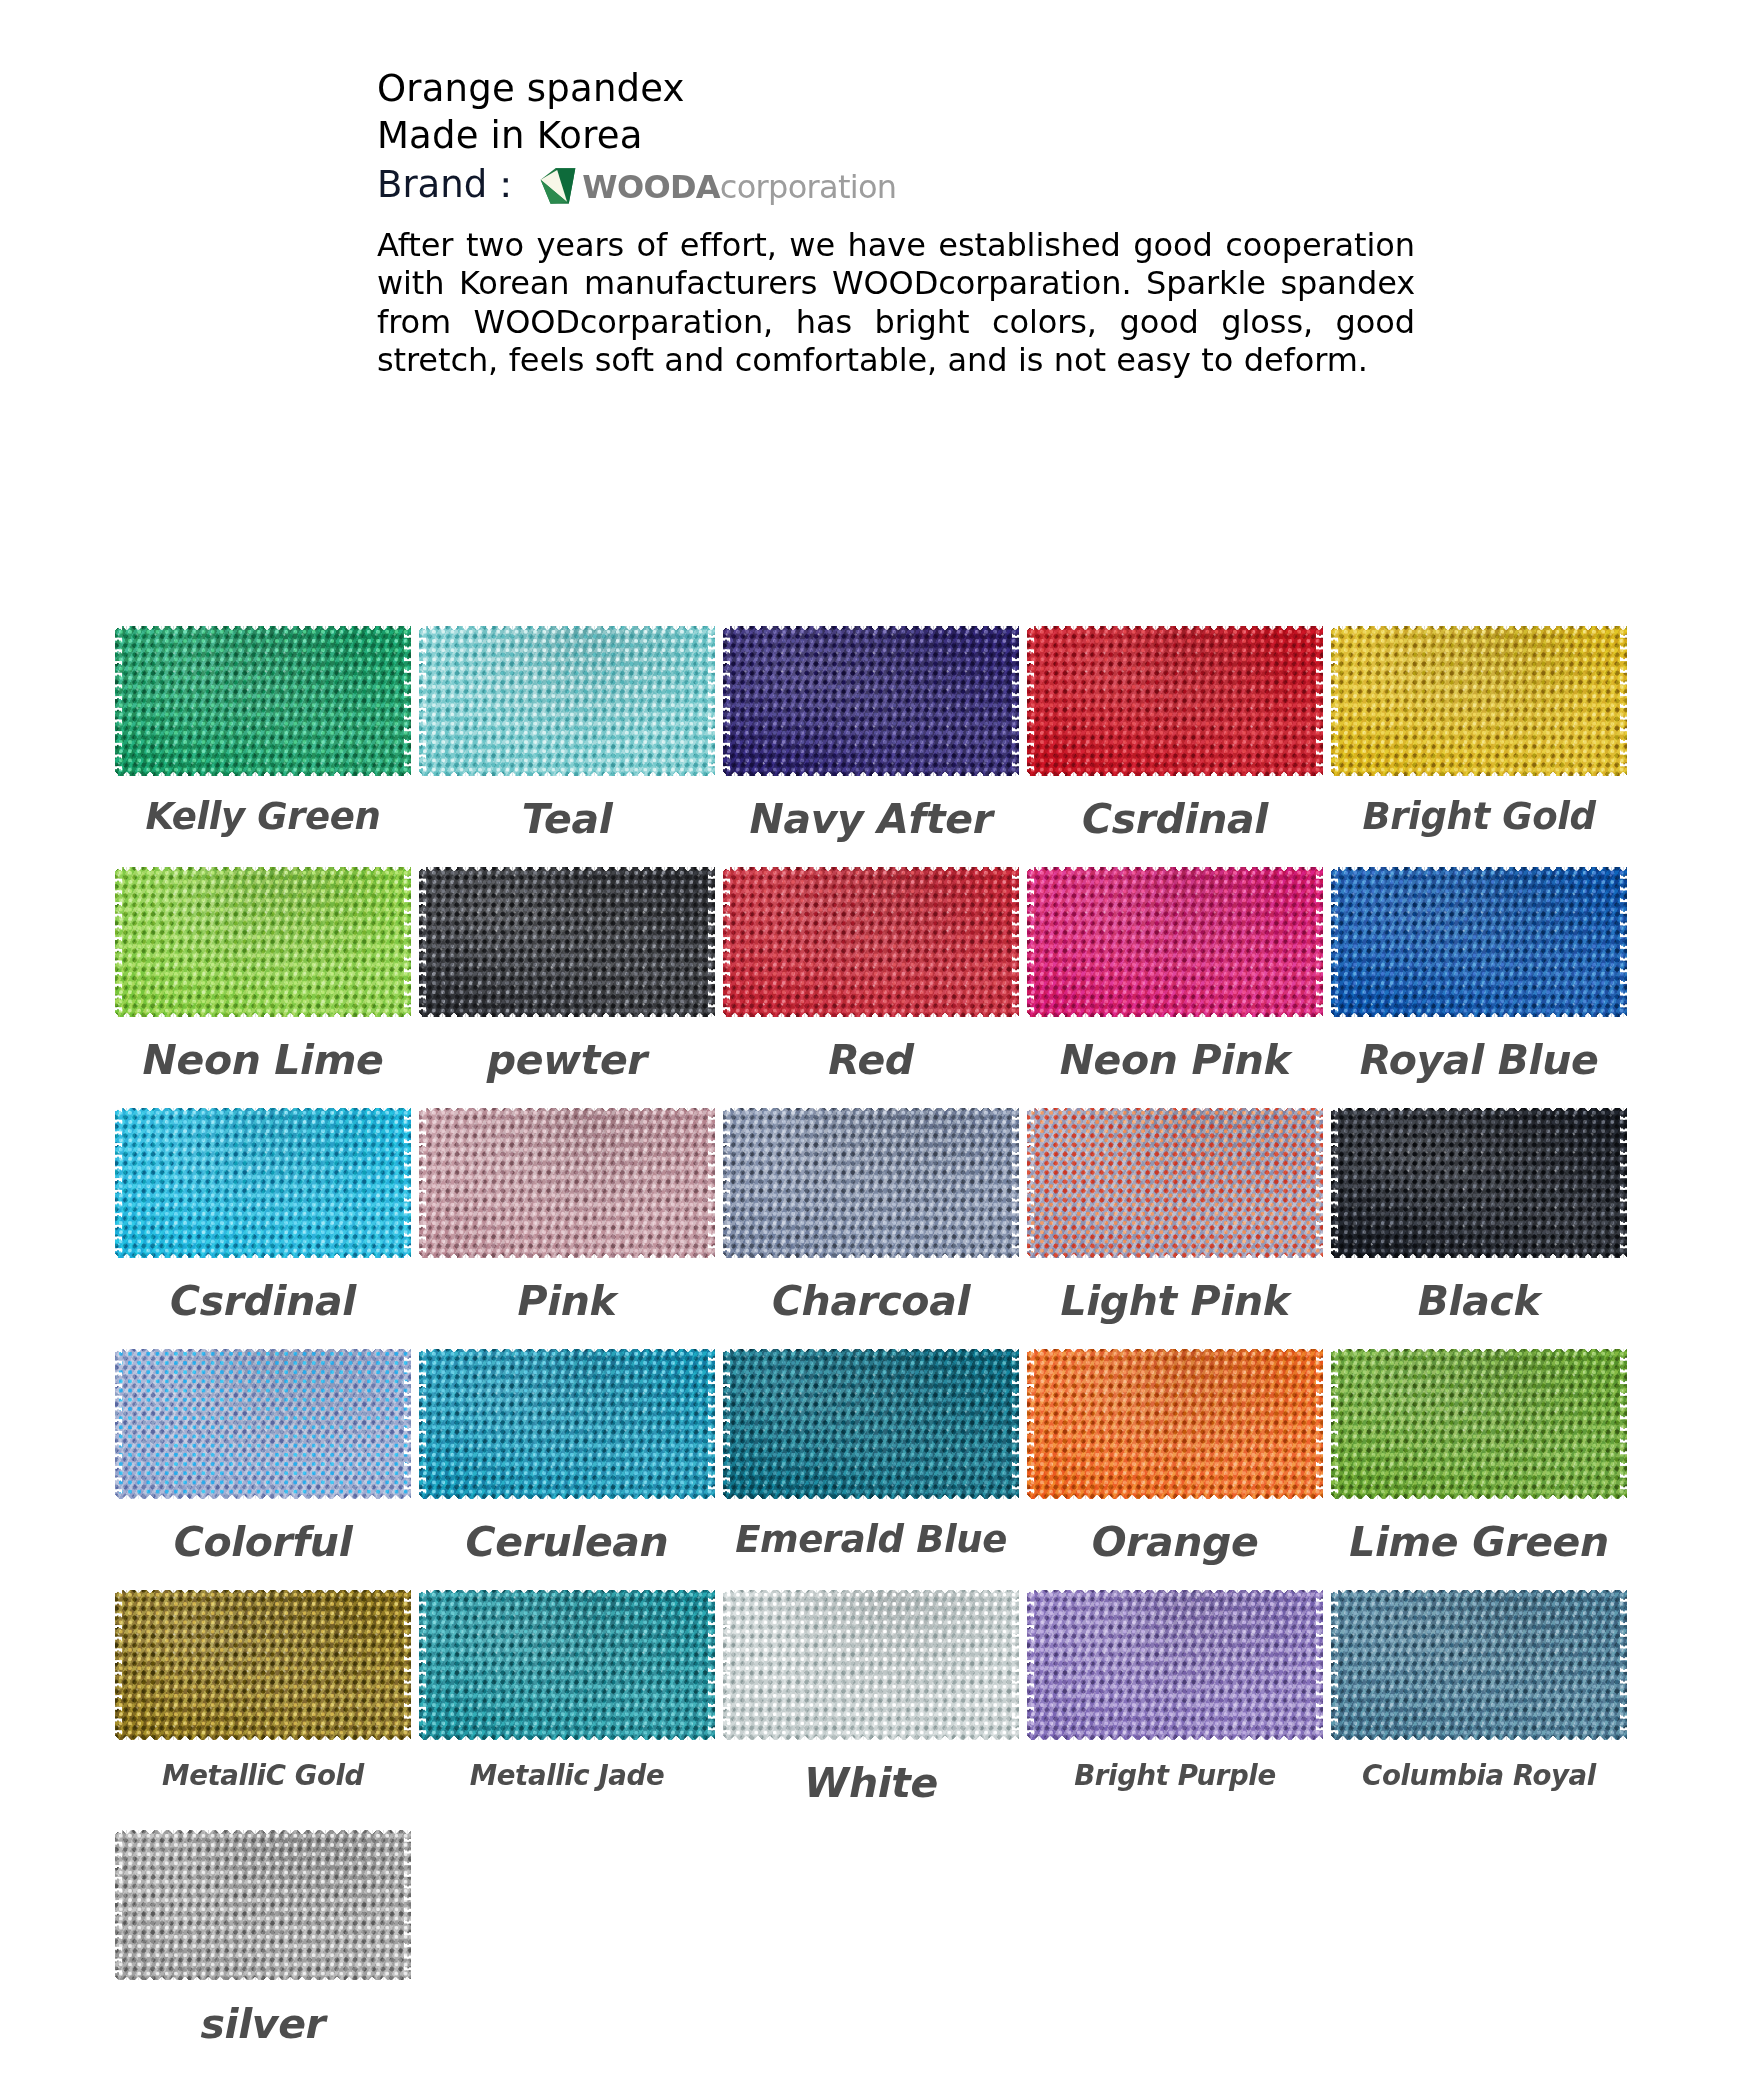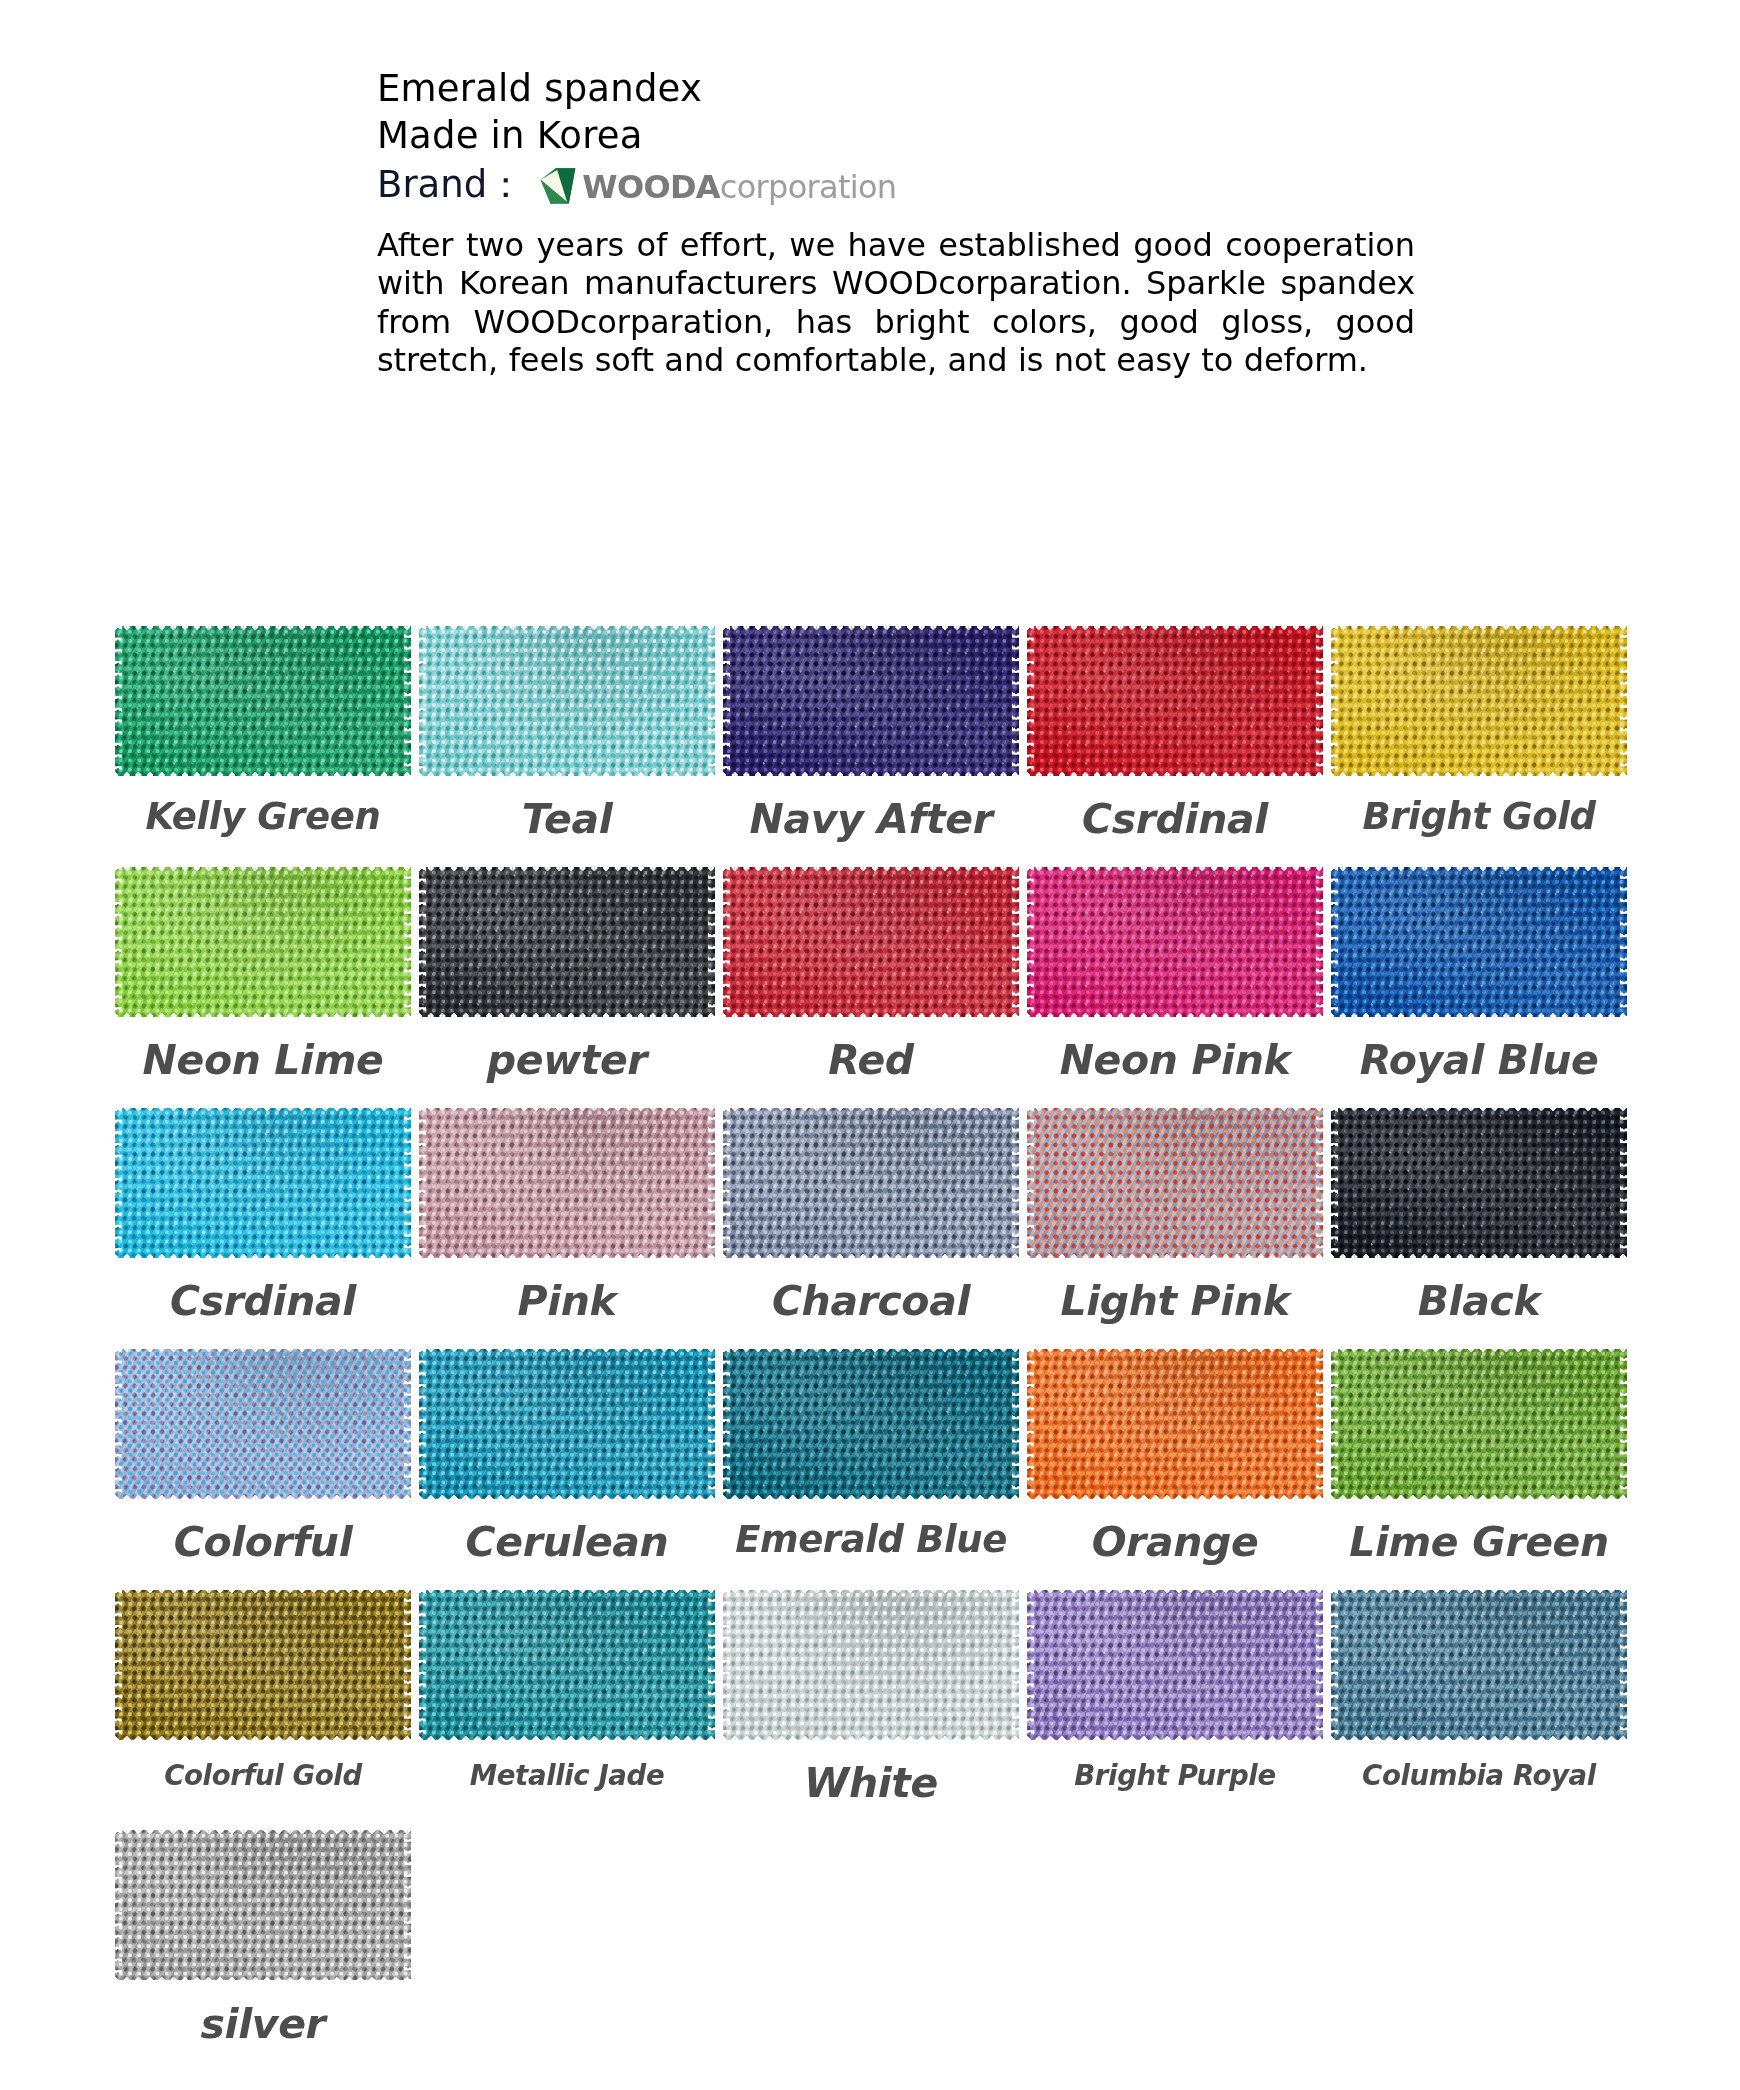--- a/index.html
+++ b/index.html
@@ -190,21 +190,21 @@
     white-space: nowrap;
     letter-spacing: -0.4px;
   }
   .label.sm { font-size: 37px; }
   .label.xs { font-size: 27.6px; }
 </style>
 </head>
 <body>
 
 <div class="header">
-  <div class="head-line">Emerald spandex</div>
+  <div class="head-line">Orange spandex</div>
   <div class="head-line">Made in Korea</div>
 
   <div class="brand-line">
     <span class="brand-label">Brand：</span>
     <span class="logo-mark">
       <svg width="38" height="36" viewBox="0 0 46 43" xmlns="http://www.w3.org/2000/svg">
         <polygon points="2,14 20,0 44,0 36,43 14,43" fill="#1f7a43"></polygon>
         <polygon points="20,0 44,0 36,43" fill="#0e6b3b"></polygon>
         <polygon points="2,14 22,2 34,41" fill="#f7f7e8"></polygon>
         <polygon points="2,14 34,41 14,43" fill="#2b8a4e"></polygon>
@@ -513,21 +513,21 @@
           <div class="swatch" style="background: rgb(138, 115, 32);">
             <div class="tex glow"></div>
             <div class="tex dots" style="background-image: radial-gradient(circle, rgb(217, 192, 94) 0px, rgb(217, 192, 94) 1.8px, transparent 2.2px), radial-gradient(circle, rgb(77, 63, 7) 0px, rgb(77, 63, 7) 2.2px, transparent 2.6px), radial-gradient(circle, rgba(255, 255, 255, 0.35) 0px, rgba(255, 255, 255, 0.35) 1px, transparent 1.4px); background-size: 9.2px 9.2px, 9.2px 9.2px, 18.4px 18.4px; background-position: 0px 0px, 4.6px 4.6px, 2.5px 7.5px;"></div>
             <div class="tex sheen"></div>
             <div class="zig top"></div>
             <div class="zig bot"></div>
             <div class="zigv left"></div>
             <div class="zigv right"></div>
           </div>
         </div>
-        <div class="label xs">Colorful Gold</div>
+        <div class="label xs">MetalliC Gold</div>
       </div>
       <div class="cell">
         <div class="swatch-wrap">
           <div class="swatch" style="background: rgb(31, 143, 156);">
             <div class="tex glow"></div>
             <div class="tex dots" style="background-image: radial-gradient(circle, rgb(111, 205, 212) 0px, rgb(111, 205, 212) 1.8px, transparent 2.2px), radial-gradient(circle, rgb(12, 93, 103) 0px, rgb(12, 93, 103) 2.2px, transparent 2.6px), radial-gradient(circle, rgba(255, 255, 255, 0.35) 0px, rgba(255, 255, 255, 0.35) 1px, transparent 1.4px); background-size: 9.2px 9.2px, 9.2px 9.2px, 18.4px 18.4px; background-position: 0px 0px, 4.6px 4.6px, 2.5px 7.5px;"></div>
             <div class="tex sheen"></div>
             <div class="zig top"></div>
             <div class="zig bot"></div>
             <div class="zigv left"></div>

